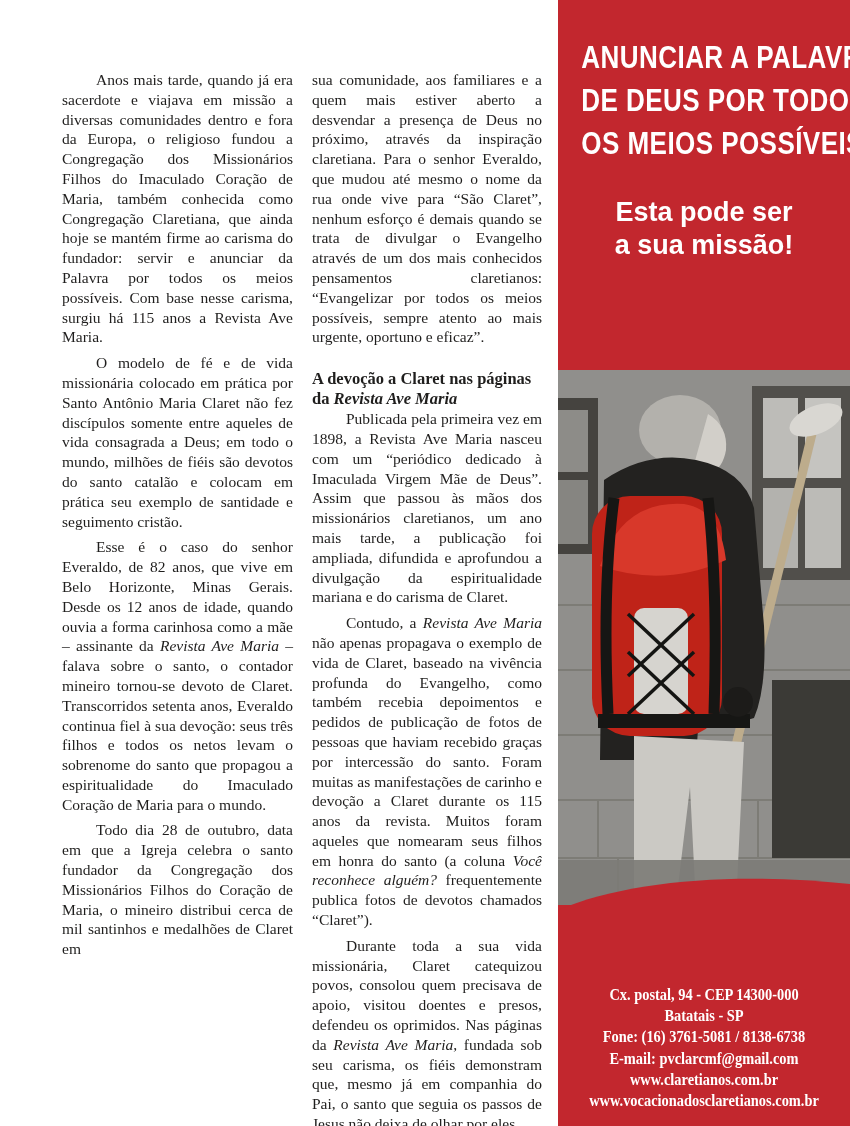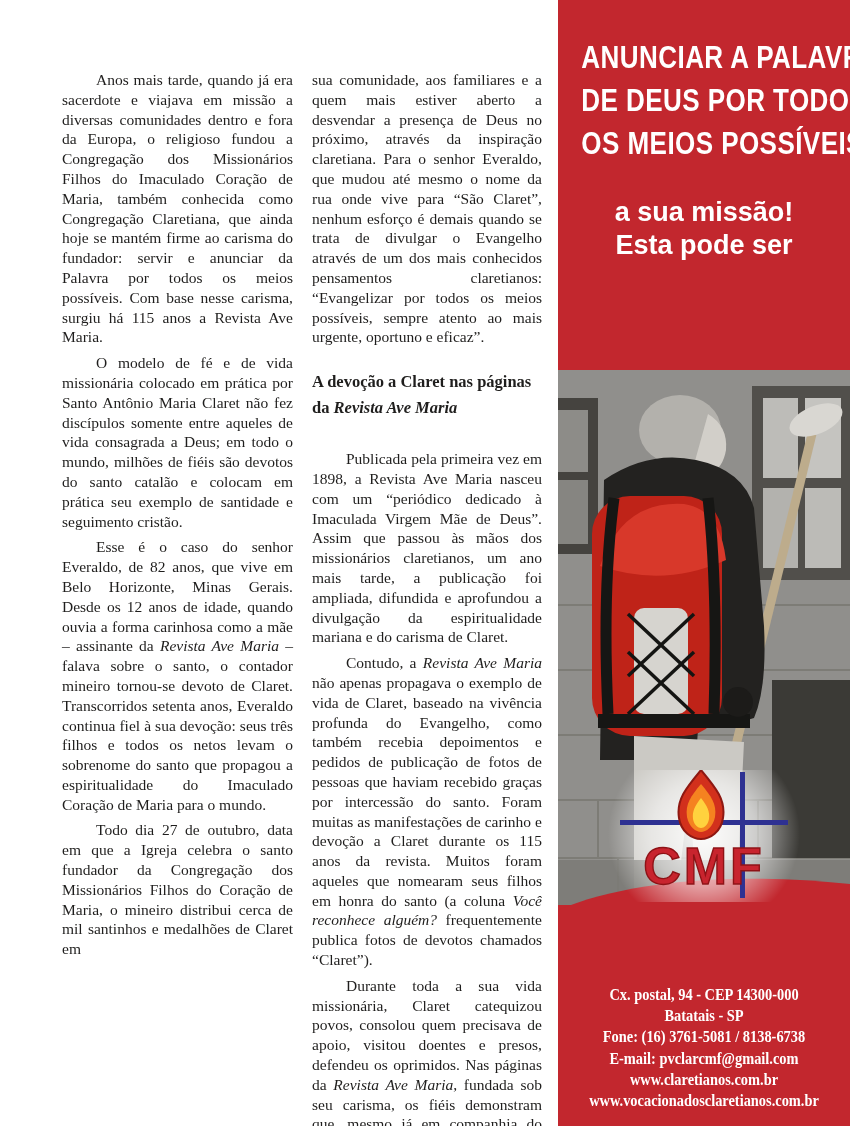--- a/index.html
+++ b/index.html
@@ -6,21 +6,21 @@
   .page{position:relative;width:850px;height:1126px;background:#ffffff;overflow:hidden;
         font-family:"Liberation Serif",serif;color:#1f1e1d;}
 
   
   .col{position:absolute;top:70px;text-align:justify;font-size:15.5px;line-height:19.8px;
        hyphens:auto;-webkit-hyphens:auto;}
   .col-1{left:62px;width:231px;}
   .col-2{left:312px;width:230px;}
   .para{margin:0 0 6px 0;text-indent:34px;}
   .para.noindent{text-indent:0;}
-  .subhead{font-size:16.5px;line-height:26px;font-weight:bold;margin:22px 0 28px 0;
+  .subhead{font-size:16.5px;line-height:20px;font-weight:bold;margin:22px 0 0 0;
            text-align:left;text-indent:0;}
 
   
   .sidebar{position:absolute;left:558px;top:0;width:292px;height:1126px;
            background:#c2272e;color:#ffffff;font-family:"Liberation Sans",sans-serif;}
   .sb-block{position:absolute;left:0;right:0;text-align:center;font-weight:bold;}
   .sb-block .bl{white-space:nowrap;}
   .headline{top:36px;font-size:31px;line-height:43px;letter-spacing:0.5px;}
   .headline .bl{transform:scaleX(0.84);transform-origin:50% 50%;}
   .tagline{top:196px;font-size:27px;line-height:33px;}
@@ -36,21 +36,21 @@
 </style>
 </head>
 <body>
 
 <div class="page">
 
   <div class="col col-1">
       <p class="para"><span>Anos mais tarde, quando já era sacerdote e viajava em missão a diversas comunidades dentro e fora da Europa, o religioso fundou a Congregação dos Missionários Filhos do Imaculado Coração de Maria, também conhecida como Congregação Claretiana, que ainda hoje se mantém firme ao carisma do fundador: servir e anunciar da Palavra por todos os meios possíveis. Com base nesse carisma, surgiu há 115 anos a Revista Ave Maria.</span></p>
       <p class="para"><span>O modelo de fé e de vida missionária colocado em prática por Santo Antônio Maria Claret não fez discípulos somente entre aqueles de vida consagrada a Deus; em todo o mundo, milhões de fiéis são devotos do santo catalão e colocam em prática seu exemplo de santidade e seguimento cristão.</span></p>
       <p class="para"><span>Esse é o caso do senhor Everaldo, de 82 anos, que vive em Belo Horizonte, Minas Gerais. Desde os 12 anos de idade, quando ouvia a forma carinhosa como a mãe – assinante da </span><i>Revista Ave Maria</i><span> – falava sobre o santo, o contador mineiro tornou-se devoto de Claret. Transcorridos setenta anos, Everaldo continua fiel à sua devoção: seus três filhos e todos os netos levam o sobrenome do santo que propagou a espiritualidade do Imaculado Coração de Maria para o mundo.</span></p>
-      <p class="para"><span>Todo dia 27 de outubro, data em que a Igreja celebra o santo fundador da Congregação dos Missionários Filhos do Coração de Maria, o mineiro distribui cerca de mil santinhos e medalhões de Claret em</span></p>
+      <p class="para"><span>Todo dia 28 de outubro, data em que a Igreja celebra o santo fundador da Congregação dos Missionários Filhos do Coração de Maria, o mineiro distribui cerca de mil santinhos e medalhões de Claret em</span></p>
     </div>
 
   <div class="col col-2">
     <div>
         <p class="para noindent"><span>sua comunidade, aos familiares e a quem mais estiver aberto a desvendar a presença de Deus no próximo, através da inspiração claretiana. Para o senhor Everaldo, que mudou até mesmo o nome da rua onde vive para “São Claret”, nenhum esforço é demais quando se trata de divulgar o Evangelho através de um dos mais conhecidos pensamentos claretianos: “Evangelizar por todos os meios possíveis, sempre atento ao mais urgente, oportuno e eficaz”.</span></p>
       </div>
     <h3 class="subhead"><span>A devoção a Claret nas páginas da </span><i>Revista Ave Maria</i></h3>
     <div>
         <p class="para"><span>Publicada pela primeira vez em 1898, a Revista Ave Maria nasceu com um “periódico dedicado à Imaculada Virgem Mãe de Deus”. Assim que passou às mãos dos missionários claretianos, um ano mais tarde, a publicação foi ampliada, difundida e aprofundou a divulgação da espiritualidade mariana e do carisma de Claret.</span></p>
         <p class="para"><span>Contudo, a </span><i>Revista Ave Maria</i><span> não apenas propagava o exemplo de vida de Claret, baseado na vivência profunda do Evangelho, como também recebia depoimentos e pedidos de publicação de fotos de pessoas que haviam recebido graças por intercessão do santo. Foram muitas as manifestações de carinho e devoção a Claret durante os 115 anos da revista. Muitos foram aqueles que nomearam seus filhos em honra do santo (a coluna </span><i>Você reconhece alguém?</i><span> frequentemente publica fotos de devotos chamados “Claret”).</span></p>
@@ -60,22 +60,22 @@
 
   <aside class="sidebar">
 
     <div class="sb-block headline">
         <div class="bl">ANUNCIAR A PALAVRA</div>
         <div class="bl">DE DEUS POR TODOS</div>
         <div class="bl">OS MEIOS POSSÍVEIS</div>
       </div>
 
     <div class="sb-block tagline">
+        <div class="bl">Esta pode ser</div>
         <div class="bl">a sua missão!</div>
-        <div class="bl">Esta pode ser</div>
       </div>
 
 
     <div class="photo">
       <svg width="292" height="535" viewBox="0 0 292 535" preserveAspectRatio="none">
         <rect width="292" height="535" fill="#908f8c"></rect>
         <g stroke="#77766f" stroke-width="2" opacity="0.75">
           <line x1="0" y1="235" x2="292" y2="235"></line>
             <line x1="0" y1="300" x2="292" y2="300"></line>
           <line x1="0" y1="365" x2="292" y2="365"></line>
@@ -125,42 +125,20 @@
         <rect y="490" width="292" height="45" fill="#7c7b77" opacity="0.9"></rect>
       </svg>
     </div>
 
     <div class="curve">
       <svg width="292" height="258" viewBox="0 0 292 258" preserveAspectRatio="none">
         <path d="M0,42 C70,12 180,4 292,16 L292,258 L0,258 Z" fill="#c2272e"></path>
       </svg>
     </div>
 
-    <div class="logo">
-      <svg width="200" height="132" viewBox="0 0 200 132">
-        <defs>
-          <radialGradient id="glowG" cx="50%" cy="50%" r="50%">
-            <stop offset="0%" stop-color="#ffffff" stop-opacity="0.95"></stop>
-            <stop offset="55%" stop-color="#ffffff" stop-opacity="0.55"></stop>
-            <stop offset="100%" stop-color="#ffffff" stop-opacity="0"></stop>
-          </radialGradient>
-        </defs>
-        <circle cx="100" cy="64" r="96" fill="url(#glowG)"></circle>
-        <g>
-          <rect x="136" y="2" width="5" height="126" fill="#2e3192"></rect>
-          <rect x="16" y="50" width="168" height="5" fill="#2e3192"></rect>
-        </g>
-        <g>
-          <path d="M97,0 C82,18 72,30 75,48 C77,62 88,69 97,69 C106,69 117,62 119,48 C122,30 112,18 97,0 Z" fill="#d2301c" stroke="#8e1812" stroke-width="2"></path>
-          <path d="M97,14 C87,26 81,34 83,47 C85,57 92,62 97,62 C102,62 109,57 111,47 C113,34 107,26 97,14 Z" fill="#f58220"></path>
-          <path d="M97,28 C91,36 88,41 89,49 C90,55 94,58 97,58 C100,58 104,55 105,49 C106,41 103,36 97,28 Z" fill="#ffd23e"></path>
-        </g>
-        <text x="100" y="114" text-anchor="middle" font-family="Liberation Sans, sans-serif" font-size="52" font-weight="bold" letter-spacing="3" fill="#c8242e" stroke="#8e1216" stroke-width="1.4">CMF</text>
-      </svg>
-    </div>
 
 
     <div class="sb-block contact">
         <div class="bl">Cx. postal, 94 - CEP 14300-000</div>
         <div class="bl">Batatais - SP</div>
         <div class="bl">Fone: (16) 3761-5081 / 8138-6738</div>
         <div class="bl">E-mail: pvclarcmf@gmail.com</div>
         <div class="bl">www.claretianos.com.br</div>
         <div class="bl">www.vocacionadosclaretianos.com.br</div>
       </div>

